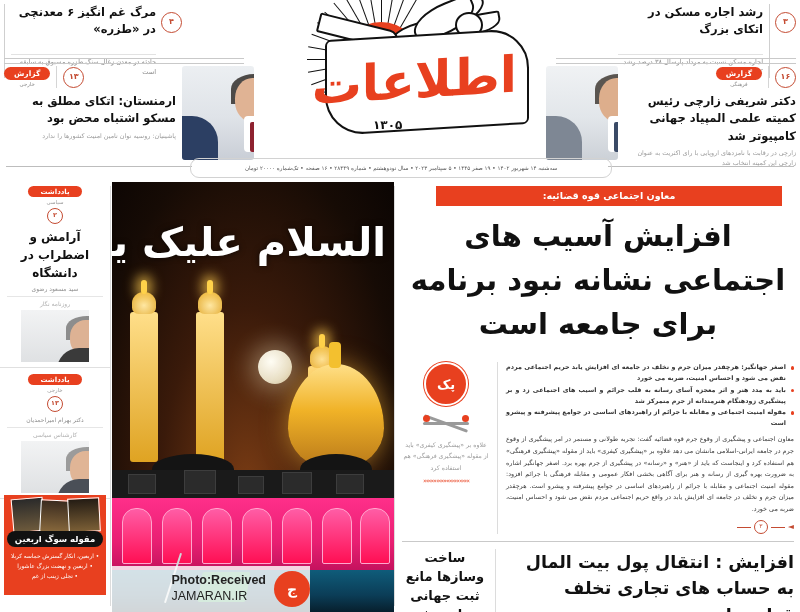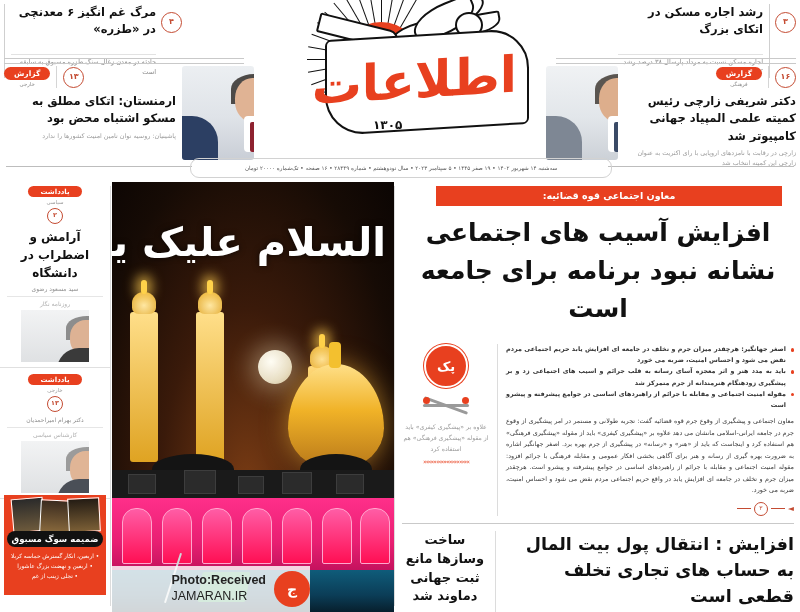--- a/index.html
+++ b/index.html
@@ -137,21 +137,21 @@
   .wm{position:absolute;left:0;bottom:0;width:198px;height:46px;background:rgba(255,255,255,.82);display:flex;align-items:center;gap:8px;padding-left:6px;box-sizing:border-box;}
   .wm-badge{width:36px;height:36px;border-radius:50%;background:#e8401f;color:#fff;display:flex;align-items:center;justify-content:center;font-size:14px;font-weight:bold;}
   .wm-txt{font-family:"Liberation Sans",sans-serif;direction:ltr;text-align:left;line-height:1.25;}
   .wm-txt b{display:block;font-size:12.5px;color:#222;}
   .wm-txt i{display:block;font-size:12.5px;color:#222;font-style:normal;}
 
   
   .main{position:absolute;left:396px;top:182px;width:404px;height:430px;}
   .kicker{background:#e8401f;color:#fff;font-size:9.5px;font-weight:bold;text-align:center;
      padding:4px 0 5px 0;margin:4px 18px 0 40px;}
-  .lede{font-size:25px;font-weight:bold;line-height:1.52;text-align:center;color:#111;margin:8px 8px 16px 8px;letter-spacing:-.4px;}
+  .lede{font-size:29px;font-weight:bold;line-height:1.52;text-align:center;color:#111;margin:8px 8px 16px 8px;letter-spacing:-.4px;}
   .maincols{display:flex;gap:8px;margin:10px 6px 0 6px;}
   .col-main{flex:1 1 auto;}
   .col-side{flex:0 0 88px;border-right:1px solid #dcdcdc;padding-right:7px;}
   .bullets li{list-style:none;font-size:6.4px;line-height:1.75;color:#333;text-align:justify;
      position:relative;padding-right:8px;font-weight:bold;}
   .bullets{margin:0;padding:0;}
   .bullets li:before{content:"";position:absolute;right:0;top:4px;width:3.5px;height:3.5px;border-radius:50%;background:#e8401f;}
   .bodytext{font-size:6.4px;line-height:1.8;color:#3a3a3a;text-align:justify;margin-top:5px;}
   .pagetag{display:flex;align-items:center;gap:3px;margin-top:5px;}
   .pagetag .num{width:12px;height:12px;border:1px solid #c44b32;border-radius:50%;color:#c44b32;
@@ -347,21 +347,21 @@
       </div>
     </div>
   </div>
 
   <div class="promo">
     <div class="promo-imgs">
       <div class="promo-card" style="left:2px;top:0;transform:rotate(-5deg);background:linear-gradient(180deg,#2a2a2a,#6d5a3c)"></div>
       <div class="promo-card" style="left:30px;top:2px;transform:rotate(3deg);background:linear-gradient(180deg,#3a2b1f,#8a6a3d)"></div>
       <div class="promo-card" style="left:58px;top:0;transform:rotate(-3deg);background:linear-gradient(180deg,#241c14,#7b5f36)"></div>
     </div>
-    <div class="promo-ribbon">ضمیمه سوگ مسبوق</div>
+    <div class="promo-ribbon">مقوله سوگ اربعین</div>
     <div class="promo-list">
       <div>• اربعین، انکار گسترش حماسه کربلا</div>
       <div>• اربعین و نهضت بزرگ عاشورا</div>
       <div>• تجلی زینب از غم</div>
     </div>
   </div>
 
   <div class="vline2"></div>
   <div class="vline"></div>
 

